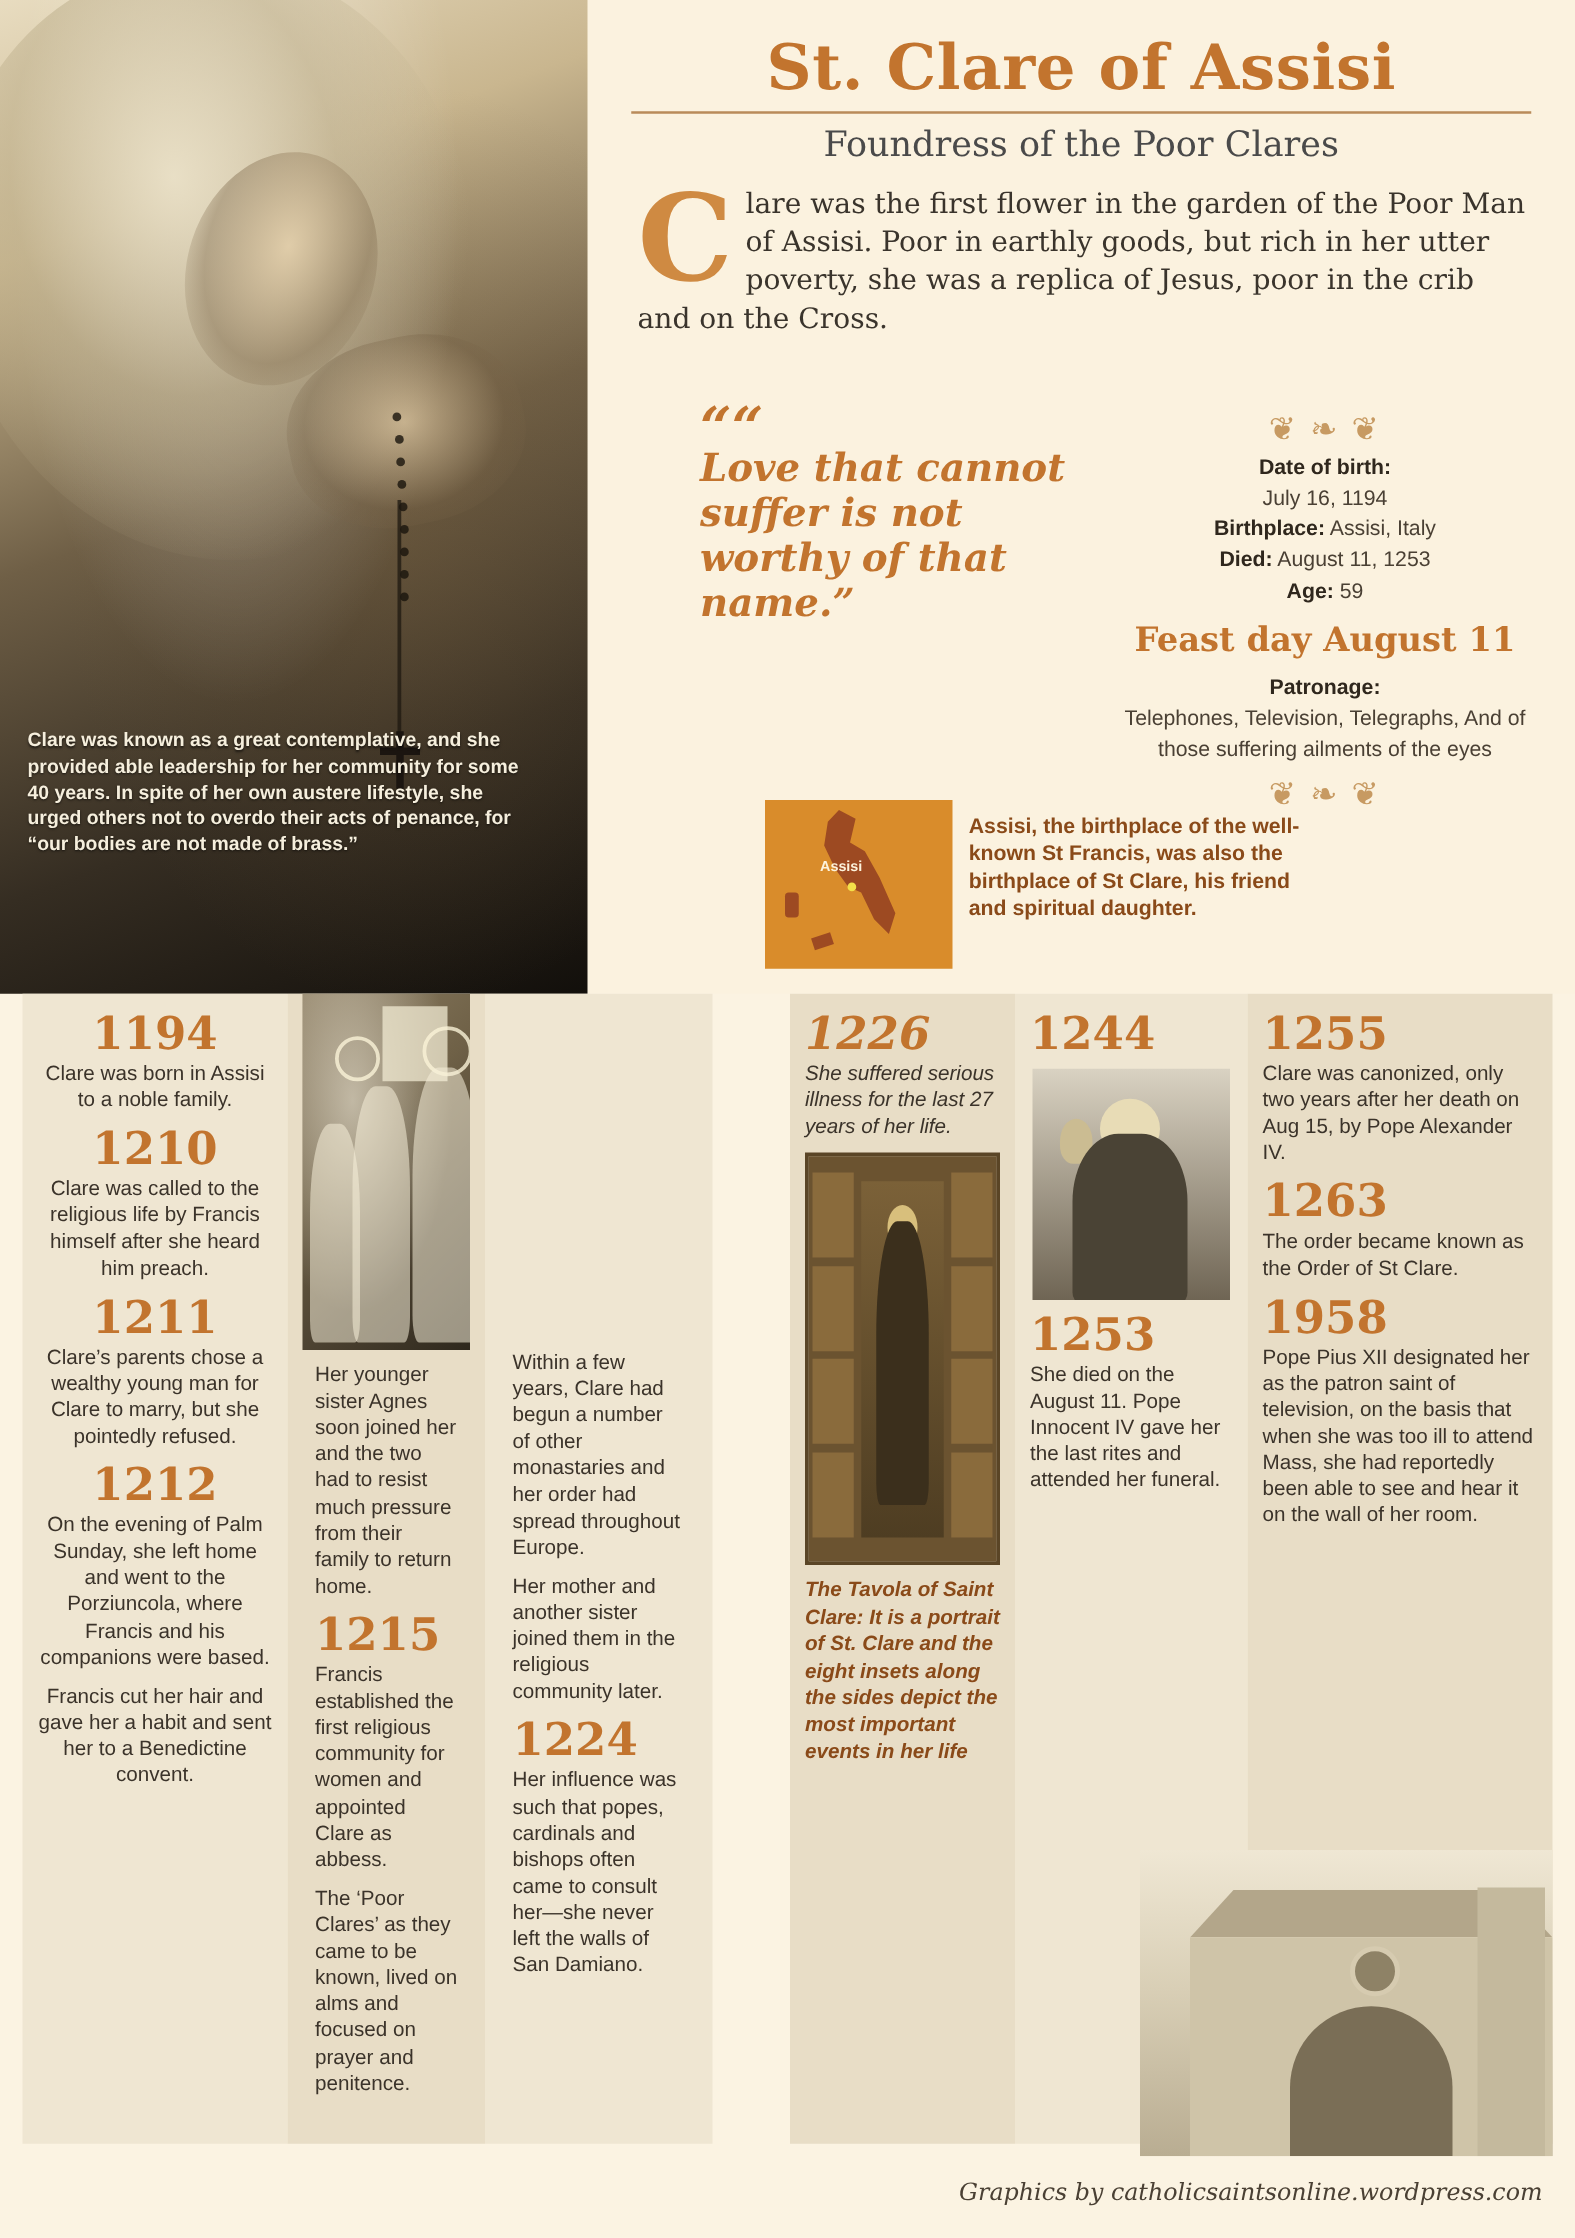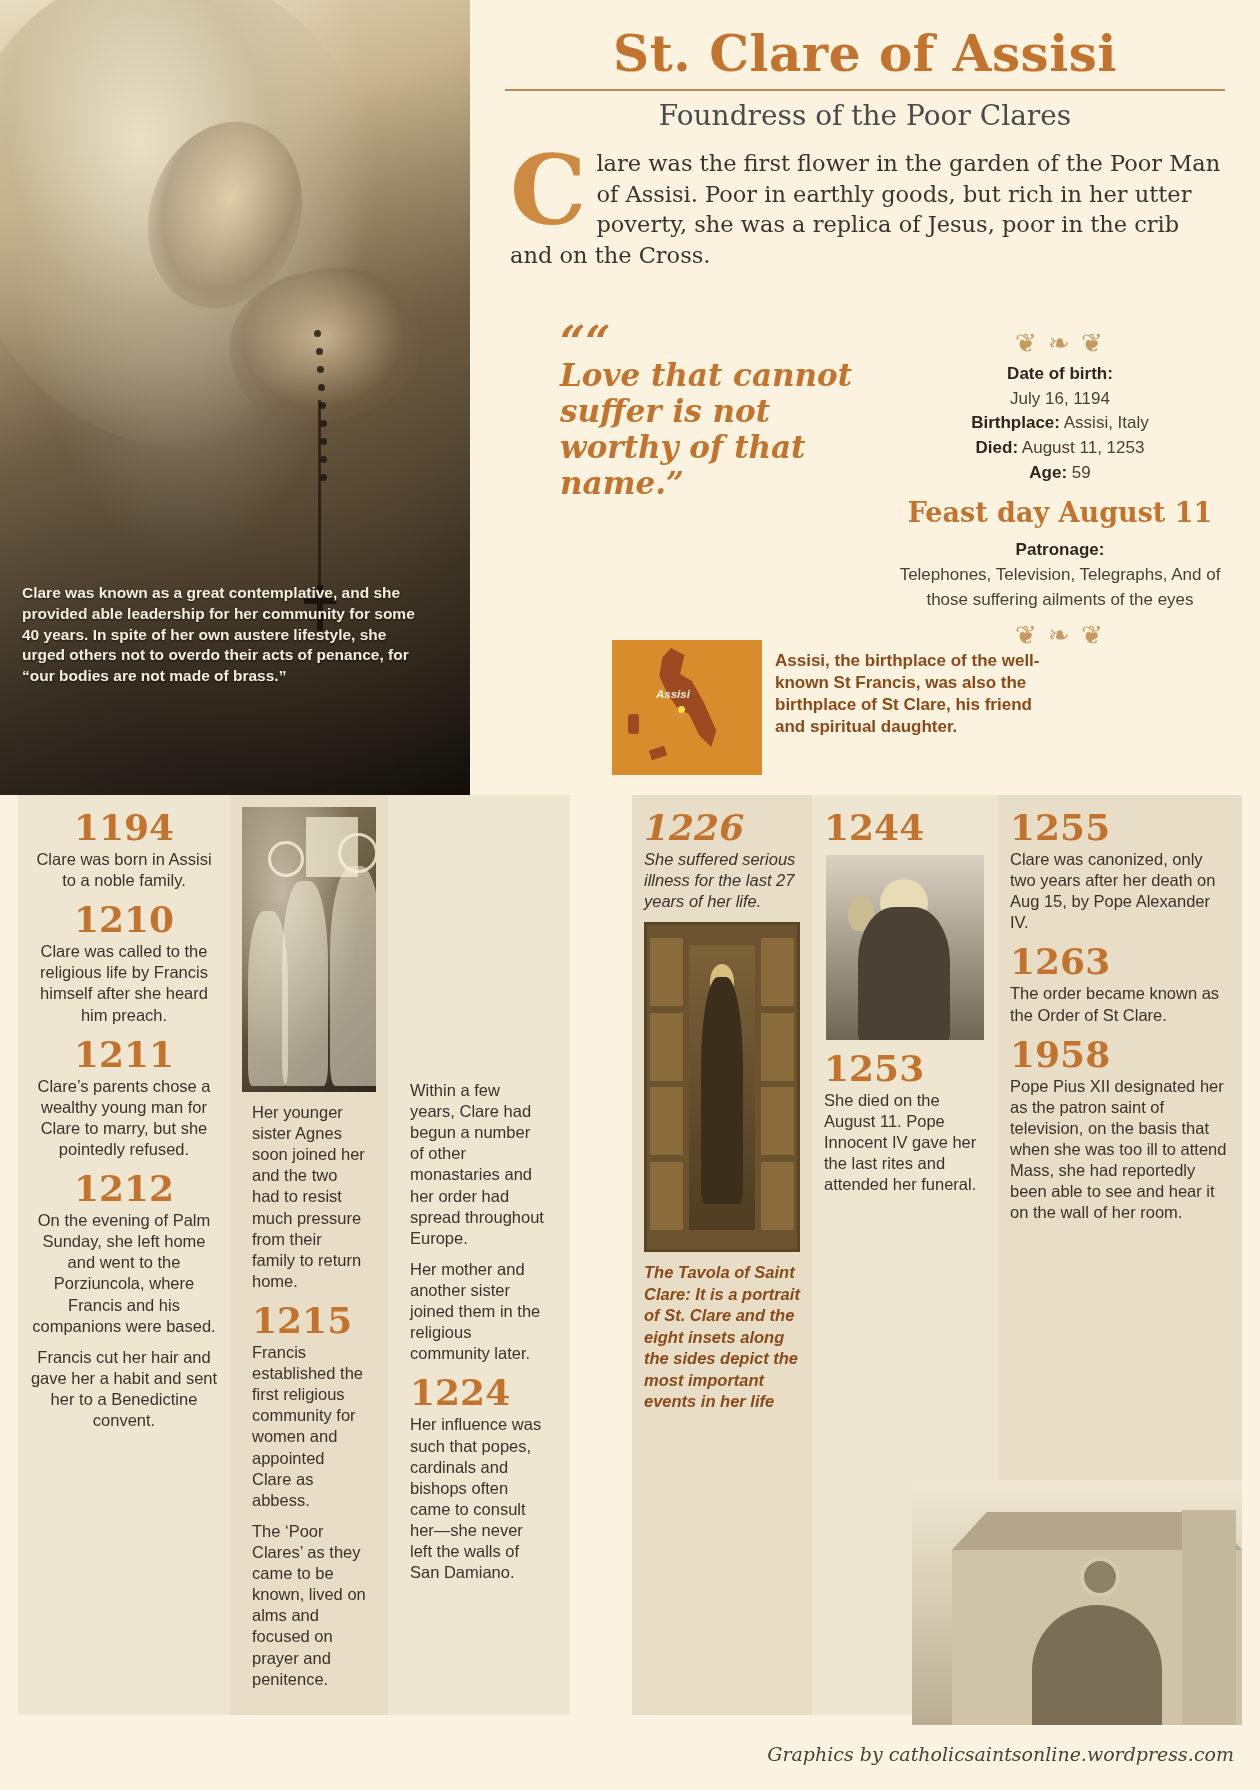--- a/index.html
+++ b/index.html
@@ -104,21 +104,21 @@
 
   .map-box { position:absolute; left:612px; top:640px; width:150px; height:135px; background:#d98c2b; overflow:hidden; }
   .italy {
     position:absolute; left:34px; top:8px; width:74px; height:118px;
     background:#9d4a22;
     clip-path: polygon(34% 0%, 52% 6%, 46% 22%, 62% 28%, 78% 46%, 95% 70%, 88% 84%, 72% 74%, 58% 56%, 44% 52%, 30% 40%, 18% 24%, 22% 8%);
   }
   .sicily { position:absolute; left:38px; top:108px; width:16px; height:10px; background:#9d4a22; transform:rotate(-18deg); }
   .sardinia { position:absolute; left:16px; top:74px; width:11px; height:20px; background:#9d4a22; border-radius:3px; }
   .map-dot { position:absolute; left:66px; top:66px; width:7px; height:7px; border-radius:50%; background:#f3e04a; }
-  .map-label { position:absolute; left:44px; top:48px; color:#fdf3dc; font-size:11.5px; font-weight:bold; font-style:italic; }
+  .map-label { position:absolute; left:44px; top:48px; color:#fdf3dc; font-size:11.5px; font-weight:bold; }
 
   .map-text {
     position:absolute; left:775px; top:650px; width:280px;
     color:#8a4a19; font-weight:bold; font-size:17px; line-height:1.3;
   }
 
   
   .grid { position:absolute; top:795px; left:0; width:1260px; height:930px; }
   .col { position:absolute; top:0; padding:14px 12px 0 12px; }
   .col.beige { background:#efe6d2; }
@@ -262,21 +262,21 @@
       <div class="txt">Clare was born in Assisi to a noble family.</div>
       <div class="year">1210</div>
       <div class="txt">Clare was called to the religious life by Francis himself after she heard him preach.</div>
       <div class="year">1211</div>
       <div class="txt">Clare’s parents chose a wealthy young man for Clare to marry, but she pointedly refused.</div>
       <div class="year">1212</div>
       <div class="txt">On the evening of Palm Sunday, she left home and went to the Porziuncola, where Francis and his companions were based.</div>
       <div class="txt">Francis cut her hair and gave her a habit and sent her to a Benedictine convent.</div>
     </div>
 
-    <div class="col beige2" style="left:230px; width:158px; height:920px; padding-top:12px;">
+    <div class="col beige2" style="left:230px; width:158px; height:920px; padding-top:0;">
       <div class="img-francis">
         <div class="window"></div>
         <div class="halo" style="left:26px;top:34px;width:36px;height:36px;"></div>
         <div class="halo" style="left:96px;top:26px;width:40px;height:40px;"></div>
         <div class="fig" style="left:6px;width:40px;height:175px;"></div>
         <div class="fig" style="left:40px;width:46px;height:205px;"></div>
         <div class="fig" style="left:88px;width:52px;height:220px;"></div>
       </div>
       <div class="txt" style="padding:0 10px;">Her younger sister Agnes soon joined her and the two had to resist much pressure from their family to return home.</div>
       <div class="year" style="padding-left:10px;">1215</div>

